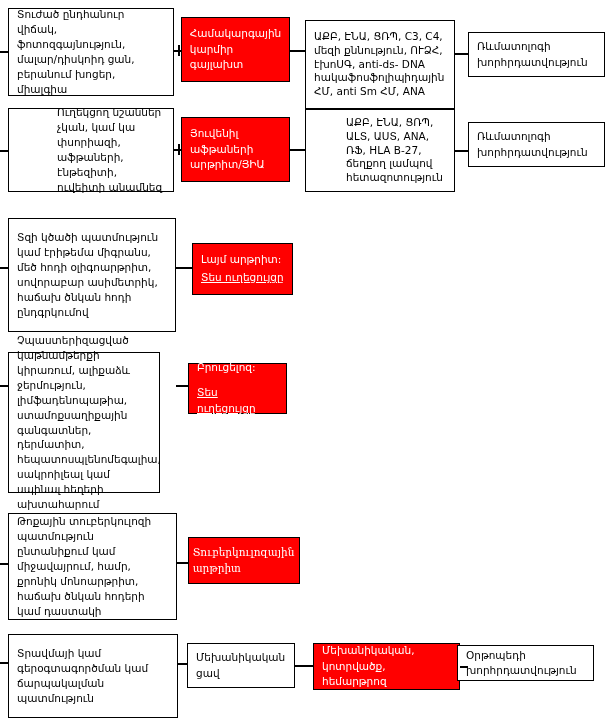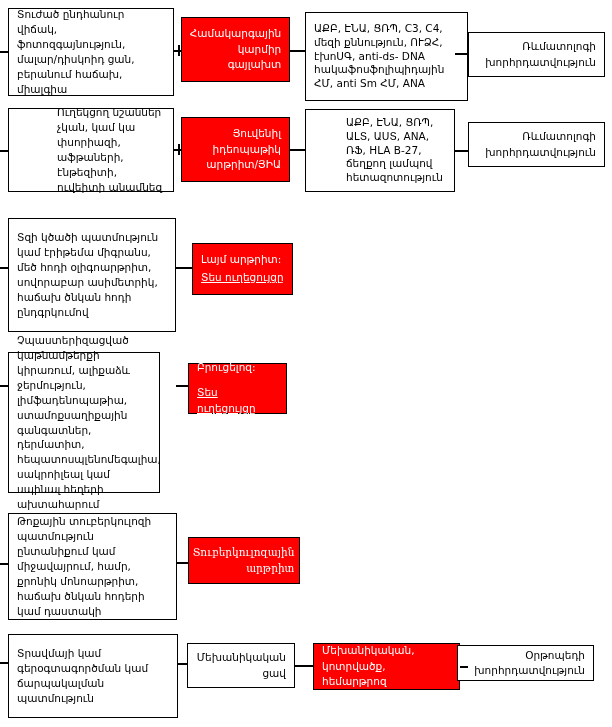--- a/index.html
+++ b/index.html
@@ -8,46 +8,46 @@
     font-family:"DejaVu Sans", sans-serif; color:#000; overflow:hidden;
   }
   .box {
     position:absolute; box-sizing:border-box; background:#fff;
     border:1.5px solid #000; font-size:10.5px; padding:6px 8px;
     display:flex; flex-direction:column; justify-content:center;
   }
   .sym   { line-height:1.42; }
   .tests { line-height:1.32; }
   .red   { background:#ff0000; color:#fff; border:1.7px solid #000; line-height:1.5; }
-  .center{ text-align:right; align-items:center; }
+  .center{ text-align:left; align-items:center; }
   .ref   { line-height:1.45; }
   .serif { font-family:"DejaVu Serif", serif; }
   .link  { text-decoration:underline; cursor:pointer; }
   .gap8  { margin-top:9px; }
   .gap2  { margin-top:2px; }
   .hline { position:absolute; height:1.6px; background:#000; }
   .vtick { position:absolute; width:1.6px; background:#000; }
 </style>
 </head>
 <body>
 
 <div class="canvas">
 
-  <div class="box sym" style="left:8px; top:8px; width:166px; height:88px;">Տուժած ընդհանուր վիճակ, ֆոտոզգայնություն, մալար/դիսկոիդ ցան, բերանում հաճախ, միալգիա</div>
+  <div class="box sym" style="left:8px; top:8px; width:166px; height:88px;">Տուժած ընդհանուր վիճակ, ֆոտոզգայնություն, մալար/դիսկոիդ ցան, բերանում խոցեր, միալգիա</div>
   <div class="box red center" style="left:181px; top:17px; width:109px; height:65px;">Համակարգային կարմիր գայլախտ</div>
-  <div class="box tests" style="left:305px; top:12px; width:163px; height:89px;">ԱՔԲ, ԷՆԱ, ՑՌՊ, C3, C4, մեզի քննություն, ՈՒՁՀ, էխոՍԳ, anti-ds- DNA հակաֆոսֆոլիպիդային ՀՄ, anti Sm ՀՄ, ANA</div>
+  <div class="box tests" style="left:305px; top:20px; width:150px; height:89px;">ԱՔԲ, ԷՆԱ, ՑՌՊ, C3, C4, մեզի քննություն, ՈՒՁՀ, էխոՍԳ, anti-ds- DNA հակաֆոսֆոլիպիդային ՀՄ, anti Sm ՀՄ, ANA</div>
   <div class="box center ref" style="left:468px; top:32px; width:137px; height:45px;">Ռևմատոլոգի խորհրդատվություն</div>
   <div class="hline" style="left:0; top:51px; width:8px;"></div>
   <div class="hline" style="left:174px; top:50px; width:7px;"></div>
   <div class="vtick" style="left:178px; top:45px; height:11px;"></div>
   <div class="hline" style="left:290px; top:50px; width:15px;"></div>
   <div class="hline" style="left:455px; top:53px; width:13px;"></div>
 
   <div class="box sym" style="left:8px; top:108px; width:166px; height:84px;padding-left:48px;">Ուղեկցող նշաններ չկան, կամ կա փսորիազի, աֆթաների, էնթեզիտի, ուվեիտի անամնեզ</div>
-  <div class="box red center" style="left:181px; top:117px; width:109px; height:65px;">Յուվենիլ իդեոպաթիկ արթրիտ/ՅԻԱ</div>
+  <div class="box red center" style="left:181px; top:117px; width:109px; height:65px;">Յուվենիլ աֆթաների արթրիտ/ՅԻԱ</div>
   <div class="box tests" style="left:305px; top:109px; width:150px; height:83px;padding-left:40px;">ԱՔԲ, ԷՆԱ, ՑՌՊ, ԱԼՏ, ԱՍՏ, ANA, ՌՖ, HLA B-27, ճեղքող լամպով հետազոտություն</div>
   <div class="box center ref" style="left:468px; top:122px; width:137px; height:45px;">Ռևմատոլոգի խորհրդատվություն</div>
   <div class="hline" style="left:0; top:150px; width:8px;"></div>
   <div class="hline" style="left:174px; top:149px; width:7px;"></div>
   <div class="vtick" style="left:178px; top:144px; height:11px;"></div>
   <div class="hline" style="left:290px; top:149px; width:15px;"></div>
   <div class="hline" style="left:455px; top:150px; width:13px;"></div>
 
   <div class="box sym" style="left:8px; top:218px; width:168px; height:114px;">Տզի կծածի պատմություն կամ էրիթեմա միգրանս, մեծ հոդի օլիգոարթրիտ, սովորաբար ասիմետրիկ, հաճախ ծնկան հոդի ընդգրկումով</div>
   <div class="box red" style="left:192px; top:243px; width:101px; height:52px;">

